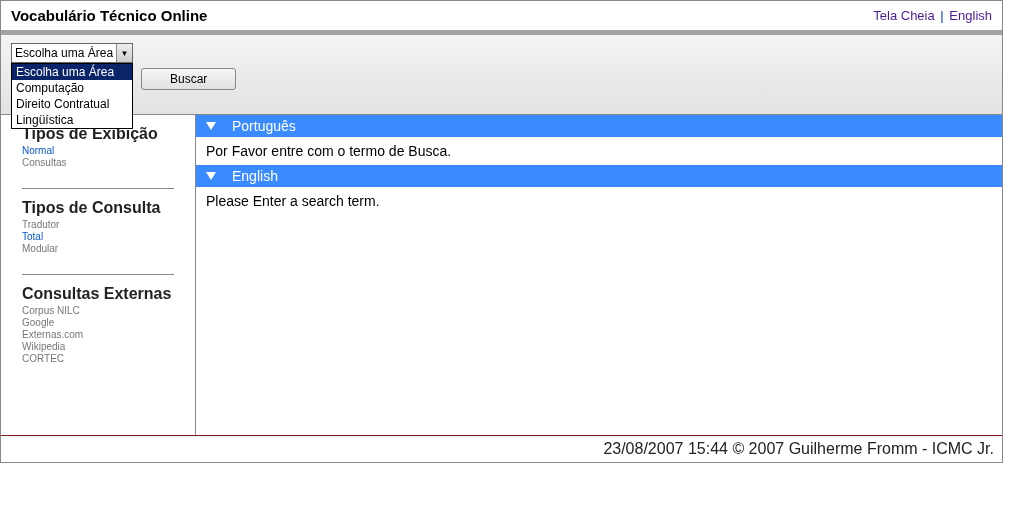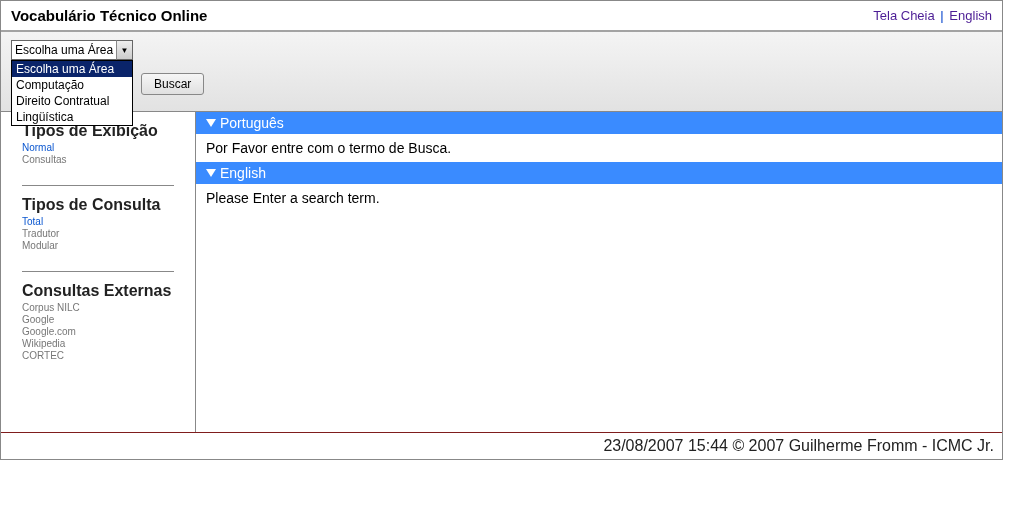--- a/index.html
+++ b/index.html
@@ -1,44 +1,44 @@
 <!DOCTYPE html>
 <html><head>
   <meta charset="utf-8">
   <style>
     * { box-sizing: border-box; margin: 0; padding: 0; }
     body { font-family: Verdana, Arial, sans-serif; font-size: 13px; background: #fff; }
     .app { width: 1003px; border: 1px solid #888; position: relative; }
 
-    .header { display: flex; justify-content: space-between; align-items: center; padding: 6px 10px; border-bottom: 2px solid #a3a3a3; gap: 16px; }
+    .header { display: flex; justify-content: space-between; align-items: center; padding: 6px 10px; border-bottom: 5px solid #a3a3a3; gap: 16px; }
     .title { font-weight: bold; font-size: 15px; }
     .top-links { font-size: 13px; color: #0040cc; }
     .top-links a { color: #4c1d95; text-decoration: none; cursor: pointer; }
     .sep { color: #0040cc; padding: 0 2px; }
 
     .toolbar { background: linear-gradient(#f4f4f4, #e2e2e2); border-bottom: 1px solid #888; padding: 8px 10px 8px 10px; position: relative; min-height: 80px; }
     .select-wrap { display: inline-block; position: relative; }
     .select-box { appearance: none; -webkit-appearance: none; border: 1px solid #666; background: #fff; font-size: 12px; padding: 1px 18px 1px 3px; height: 20px; width: 122px; font-family: inherit; }
     .select-caret { position: absolute; right: 0; top: 0; width: 17px; height: 20px; background: linear-gradient(#eee,#ccc); border: 1px solid #666; border-left: 1px solid #888; display: flex; align-items: center; justify-content: center; font-size: 8px; pointer-events: none; }
     .dropdown { position: absolute; left: 10px; top: 28px; border: 1px solid #000; background: #fff; z-index: 10; width: 122px; }
     .dropdown-item { padding: 1px 4px; font-size: 12px; cursor: pointer; white-space: nowrap; }
     .dropdown-item.highlight { background: #0a246a; color: #fff; }
 
-    .search-btn { position: absolute; left: 140px; top: 41px; background: linear-gradient(#f6f6f6,#e0e0e0); border: 1px solid #888; border-radius: 3px; padding: 3px 12px; font-family: inherit; font-size: 12px; cursor: pointer; }
+    .search-btn { position: absolute; left: 140px; top: 33px; background: linear-gradient(#f6f6f6,#e0e0e0); border: 1px solid #888; border-radius: 3px; padding: 3px 28px; font-family: inherit; font-size: 12px; cursor: pointer; }
 
     .body { display: flex; }
     .sidebar { width: 195px; border-right: 1px solid #888; padding: 10px 21px; }
     .sb-section { margin-bottom: 20px; }
     .sb-heading { font-weight: bold; font-size: 16px; margin-bottom: 2px; color: #222; }
     .sb-link { display: block; font-size: 10px; color: #777; text-decoration: none; margin: 1px 0; cursor: pointer; }
     .sb-link.active { color: #0b57d0; }
     .sb-rule { border: 0; border-top: 1px solid #888; margin: 16px 0 10px 0; }
 
     .main { flex: 1; background: #fff; }
-    .lang-bar { background: #3a8bff; color: #fff; font-size: 14px; padding: 3px 10px; display: flex; align-items: center; gap: 4px; }
+    .lang-bar { background: #3a8bff; color: #fff; font-size: 14px; padding: 3px 10px; display: flex; align-items: center; gap: 16px; }
     .tri { display: inline-block; width: 0; height: 0; border-left: 5px solid transparent; border-right: 5px solid transparent; border-top: 8px solid #fff; }
     .msg { padding: 6px 10px; font-size: 14px; }
 
     .footer { text-align: right; font-size: 16px; border-top: 1px solid #7f1d1d; padding: 4px 8px; color: #222; }
 
     .outer { position: relative; width: 1023px; }
   </style>
 </head>
 <body>
 
@@ -74,32 +74,32 @@
         <div class="sb-section">
           <div class="sb-heading">Tipos de Exibição</div>
           <a class="sb-link active">Normal</a>
           <a class="sb-link">Consultas</a>
         </div>
 
         <hr class="sb-rule">
 
         <div class="sb-section">
           <div class="sb-heading">Tipos de Consulta</div>
+          <a class="sb-link">Tradutor</a>
           <a class="sb-link active">Total</a>
-          <a class="sb-link">Tradutor</a>
           <a class="sb-link">Modular</a>
         </div>
 
         <hr class="sb-rule">
 
         <div class="sb-section">
           <div class="sb-heading">Consultas Externas</div>
           <a class="sb-link">Corpus NILC</a>
           <a class="sb-link">Google</a>
-          <a class="sb-link">Google.com</a>
+          <a class="sb-link">Externas.com</a>
           <a class="sb-link">Wikipedia</a>
           <a class="sb-link">CORTEC</a>
         </div>
 
       </div>
 
       <div class="main">
         <div class="lang-bar">
           <span class="tri"></span>
           <span>Português</span>

